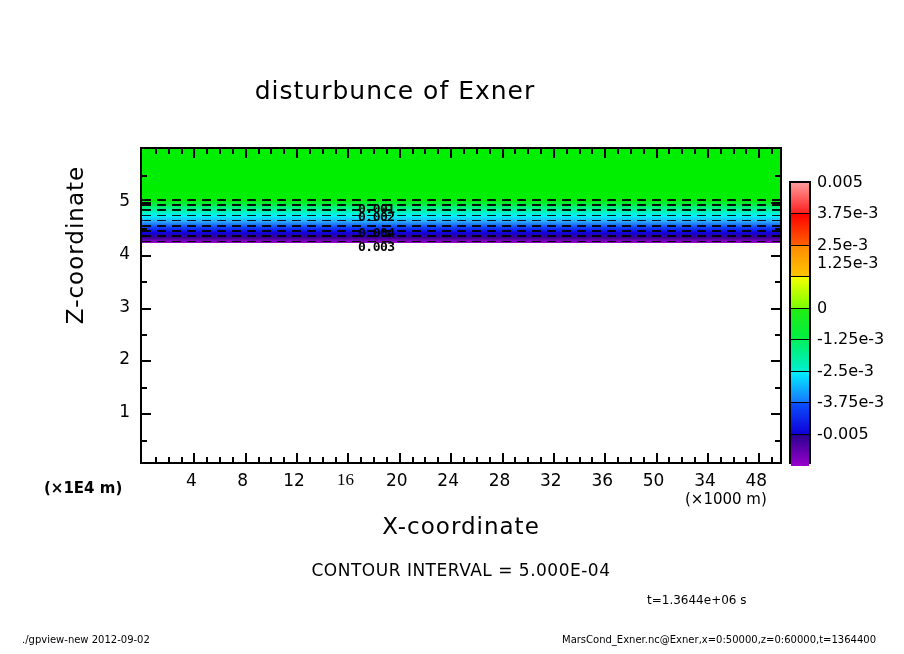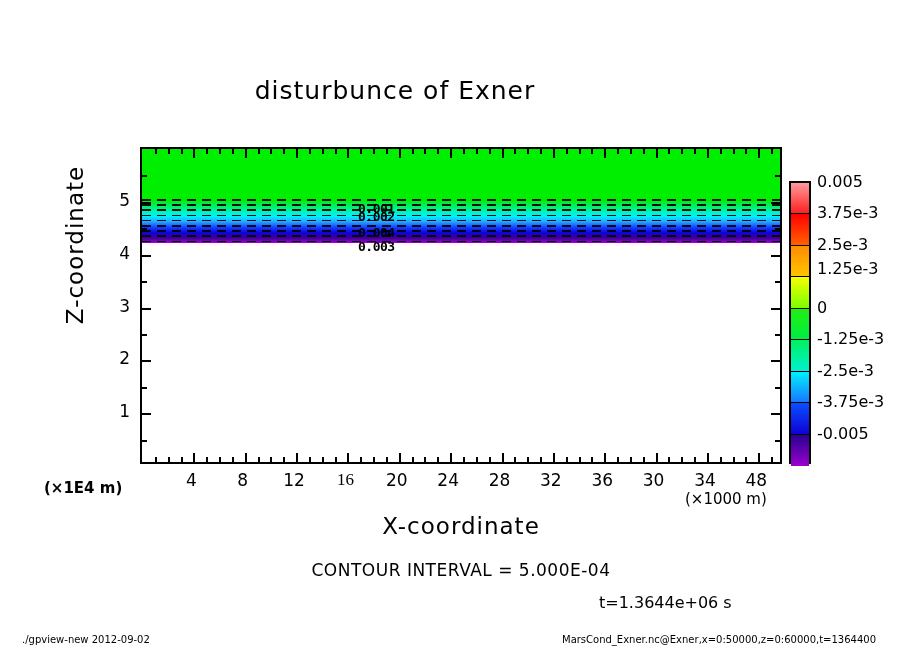--- a/index.html
+++ b/index.html
@@ -200,23 +200,23 @@
     left: 140px;
     top: 560px;
     width: 642px;
     text-align: center;
     font-size: 17px;
     letter-spacing: 0.5px;
     white-space: nowrap;
   }
   #time-stamp {
     position: absolute;
-    left: 599px;
+    left: 647px;
     top: 593px;
-    font-size: 16px;
+    font-size: 12px;
     white-space: nowrap;
     text-align: center;
   }
   #footer-left {
     position: absolute;
     left: 22px;
     top: 634px;
     font-size: 10px;
     white-space: nowrap;
   }
@@ -373,21 +373,21 @@
 <div id="x-tick-labels">
     <div class="xlabel" style="left: 191.36px;">4</div>
     <div class="xlabel" style="left: 242.72px;">8</div>
     <div class="xlabel" style="left: 294.08px;">12</div>
     <div class="xlabel" style="left: 345.44px; font-family: Liberation Serif, serif;">16</div>
     <div class="xlabel" style="left: 396.8px;">20</div>
     <div class="xlabel" style="left: 448.16px;">24</div>
     <div class="xlabel" style="left: 499.52px;">28</div>
     <div class="xlabel" style="left: 550.88px;">32</div>
     <div class="xlabel" style="left: 602.24px;">36</div>
-    <div class="xlabel" style="left: 653.6px;">30</div>
+    <div class="xlabel" style="left: 653.6px;">50</div>
     <div class="xlabel" style="left: 704.96px;">34</div>
     <div class="xlabel" style="left: 756.32px;">48</div>
   </div>
 <div id="y-tick-labels">
     <div class="ylabel" style="top: 411.167px;">1</div>
     <div class="ylabel" style="top: 358.333px;">2</div>
     <div class="ylabel" style="top: 305.5px;">3</div>
     <div class="ylabel" style="top: 252.667px;">4</div>
     <div class="ylabel" style="top: 199.833px;">5</div>
   </div>
@@ -405,21 +405,21 @@
     <div class="cb-band" style="top: 125.778px; height: 31.4444px; background: linear-gradient(rgb(34, 238, 17), rgb(0, 238, 68));"></div>
     <div class="cb-band" style="top: 157.222px; height: 31.4444px; background: linear-gradient(rgb(0, 240, 96), rgb(0, 240, 208));"></div>
     <div class="cb-band" style="top: 188.667px; height: 31.4444px; background: linear-gradient(rgb(0, 240, 255), rgb(24, 120, 255));"></div>
     <div class="cb-band" style="top: 220.111px; height: 31.4444px; background: linear-gradient(rgb(10, 80, 255), rgb(16, 0, 216));"></div>
     <div class="cb-band" style="top: 251.556px; height: 31.4444px; background: linear-gradient(rgb(42, 0, 144), rgb(153, 0, 204));"></div>
   </div>
 <div id="colorbar-labels">
     <div class="cb-tick-label" style="top: 181px;">0.005</div>
     <div class="cb-tick-label" style="top: 212.444px;">3.75e-3</div>
     <div class="cb-tick-label" style="top: 243.889px;">2.5e-3</div>
-    <div class="cb-tick-label" style="top: 268px;">1.25e-3</div>
+    <div class="cb-tick-label" style="top: 262px;">1.25e-3</div>
     <div class="cb-tick-label" style="top: 306.778px;">0</div>
     <div class="cb-tick-label" style="top: 338.222px;">-1.25e-3</div>
     <div class="cb-tick-label" style="top: 369.667px;">-2.5e-3</div>
     <div class="cb-tick-label" style="top: 401.111px;">-3.75e-3</div>
     <div class="cb-tick-label" style="top: 432.556px;">-0.005</div>
   </div>
 
 <div id="contour-interval">CONTOUR INTERVAL = 5.000E-04</div>
 <div id="time-stamp">t=1.3644e+06 s</div>
 <div id="footer-left">./gpview-new  2012-09-02</div>

